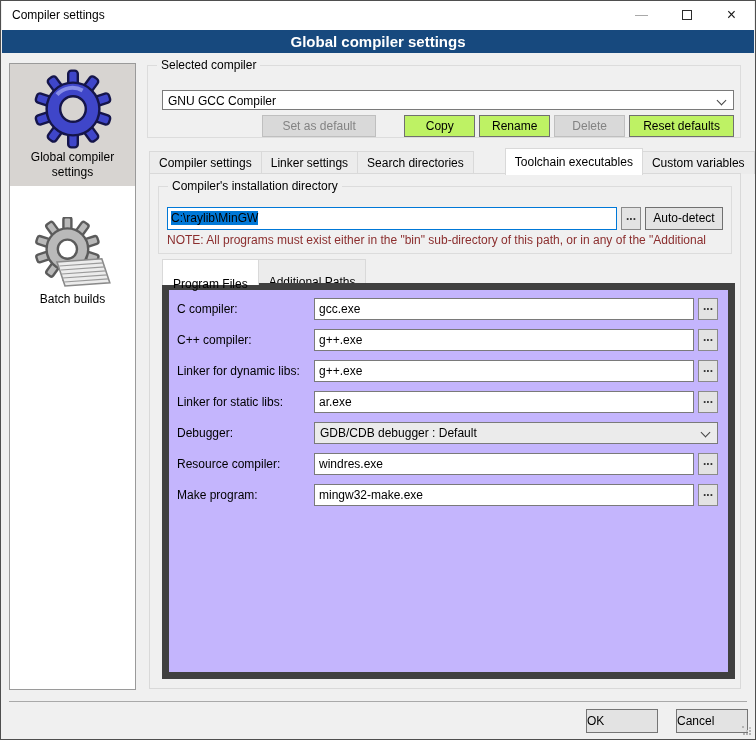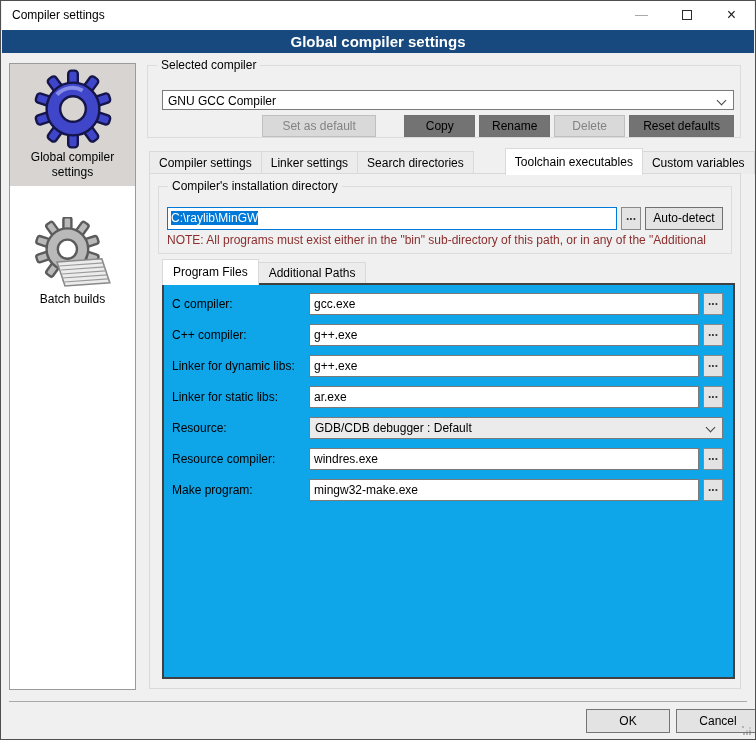--- a/index.html
+++ b/index.html
@@ -32,21 +32,21 @@
   
   .group{position:absolute;border:1px solid #dcdcdc;}
   .group .legend{position:absolute;top:-8px;left:9px;background:#f0f0f0;padding:0 4px;line-height:15px;}
   .compiler-group{left:146px;top:64px;width:594px;height:73px;}
   .combo{position:relative;background:#fff;border:1px solid #7a7a7a;line-height:21px;padding:0 22px 0 5px;
          white-space:nowrap;overflow:hidden;}
   .combo .chev{position:absolute;right:8px;top:6px;width:7px;height:7px;border-right:1px solid #444;
                border-bottom:1px solid #444;transform:rotate(45deg);}
   .compiler-select{position:absolute;left:14px;top:24px;right:6px;height:20px;}
   .btnrow{position:absolute;left:6px;top:49px;right:6px;height:22px;display:flex;}
-  .btn{height:22px;background:#737373;border:1px solid #707070;text-align:center;line-height:20px;
+  .btn{height:22px;background:#bef264;border:1px solid #707070;text-align:center;line-height:20px;
        padding:0 10px;cursor:default;}
   .btn.disabled{background:#d9d9d9;border-color:#bfbfbf;color:#838383;}
   .btnrow .sp{flex:0 0 24px;}
   .btnrow .flexsp{flex:1;}
   .btnrow .btn{margin-left:4px;}
   .btn-setdefault{width:120px;margin-left:108px !important;}
   .btn-copy,.btn-rename,.btn-delete{width:74px;}
   .btn-reset{width:110px;}
 
   
@@ -59,46 +59,46 @@
   .tab-arrow{width:15px;height:22px;background:#f3f3f3;border:1px solid #adadad;font-size:8px;color:#333;
              text-align:center;line-height:20px;margin-left:-1px;}
 
   
   .tab-panel{position:absolute;left:148px;top:172px;width:592px;height:516px;background:#f0f0f0;
              border:1px solid #d9d9d9;z-index:1;}
   .install-group{left:8px;top:12px;width:574px;height:68px;}
   .dir-row{position:absolute;left:8px;top:20px;right:8px;height:23px;display:flex;}
   .dir-input{flex:1;background:#fff;border:1px solid #0078d7;line-height:21px;padding:0 3px;
              white-space:nowrap;overflow:hidden;}
-  .dir-input .sel{background:#0078d7;color:#ffffff;}
+  .dir-input .sel{background:#0078d7;color:#000000;}
   .mini-btn{width:20px;height:23px;background:#e3e3e3;border:1px solid #8a8a8a;text-align:center;
             line-height:16px;margin-left:4px;font-weight:bold;color:#333;}
   .autodetect{width:78px;height:23px;background:#e3e3e3;border:1px solid #707070;text-align:center;
               line-height:21px;margin-left:4px;}
   .note{position:absolute;left:8px;top:46px;right:1px;color:#8b2e2e;white-space:nowrap;overflow:hidden;}
 
   
   .subtabs{position:absolute;left:12px;top:84px;height:26px;display:flex;align-items:flex-end;}
   .subtab{height:22px;background:#ececec;border:1px solid #d9d9d9;border-bottom:none;line-height:21px;
-          padding:0 10px;margin-right:-1px;white-space:nowrap;}
+          padding:12px 10px;margin-right:-1px;white-space:nowrap;}
   .subtab.active{height:26px;background:#fff;line-height:25px;position:relative;z-index:3;margin-bottom:-1px;}
-  .subpage{position:absolute;left:12px;top:109px;width:573px;height:396px;background:#0ea5e9;
-           border:2px solid #404040;z-index:1;padding:8px 10px 0 8px;}
+  .subpage{position:absolute;left:12px;top:109px;width:573px;height:396px;background:#c4b5fd;
+           border:7px solid #404040;z-index:1;padding:8px 10px 0 8px;}
   .frow{display:flex;height:22px;margin-bottom:9px;align-items:center;}
   .frow .flabel{width:137px;flex:0 0 137px;}
   .frow input.fval{flex:1;height:22px;background:#fff;border:1px solid #7a7a7a;padding:0 4px;
                    font-size:12px;outline:none;}
   .frow .mini-btn{height:22px;flex:0 0 20px;width:20px;line-height:15px;}
   .frow .combo{flex:1;height:22px;background:#ebebeb;line-height:20px;margin-right:0;}
   .frow.combo-row{padding-right:0;}
 
   
   .footer-line{position:absolute;left:8px;right:8px;top:700px;height:1px;background:#a9a9a9;}
-  .footer-btn{position:absolute;top:708px;width:84px;height:24px;background:#e3e3e3;border:1px solid #757575;
-              text-align:center;line-height:22px;}
+  .footer-btn{position:absolute;top:708px;width:72px;height:24px;background:#e3e3e3;border:1px solid #757575;
+              line-height:22px;}
   .ok-btn{left:585px;}
   .cancel-btn{left:675px;}
   .grip{position:absolute;right:3px;bottom:3px;width:10px;height:10px;}
   .grip i{position:absolute;width:2px;height:2px;background:#b3b3b3;
           box-shadow:7px 7px 0 #b3b3b3,4px 7px 0 #b3b3b3,1px 7px 0 #b3b3b3,7px 4px 0 #b3b3b3,
                      4px 4px 0 #c6c6c6,7px 1px 0 #c6c6c6;left:0;top:0;}
 </style>
 </head>
 <body>
 
@@ -231,21 +231,21 @@
         <span class="flabel">Linker for dynamic libs:</span>
         <input class="fval" value="g++.exe" style="">
         <div class="mini-btn">...</div>
       </div>
       <div class="frow">
         <span class="flabel">Linker for static libs:</span>
         <input class="fval" value="ar.exe" style="">
         <div class="mini-btn">...</div>
       </div>
       <div class="frow combo-row">
-        <span class="flabel">Resource:</span>
+        <span class="flabel">Debugger:</span>
         <div class="combo">
           <span>GDB/CDB debugger : Default</span>
           <span class="chev"></span>
         </div>
       </div>
       <div class="frow">
         <span class="flabel">Resource compiler:</span>
         <input class="fval" value="windres.exe" style="">
         <div class="mini-btn">...</div>
       </div>

